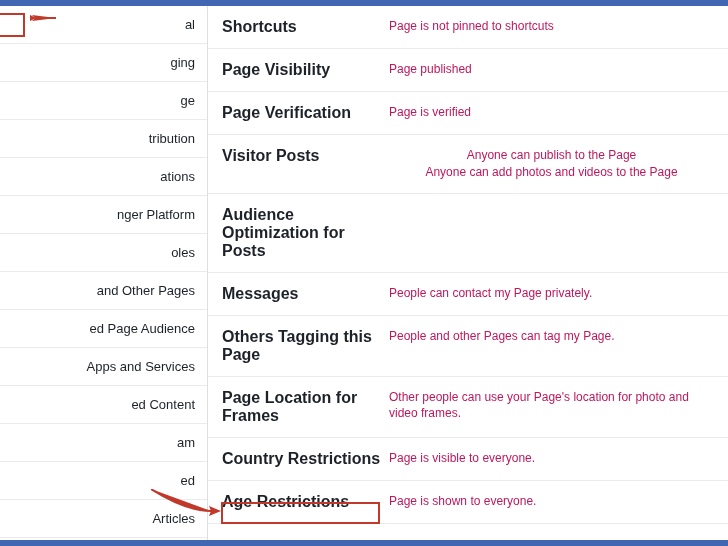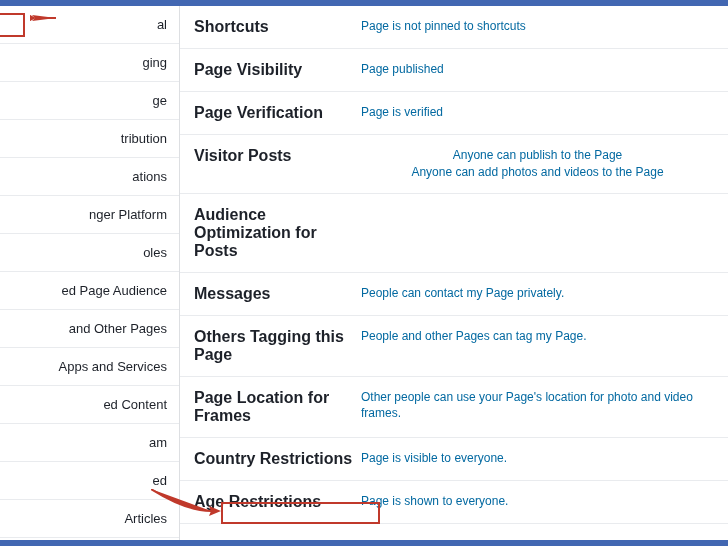--- a/index.html
+++ b/index.html
@@ -21,21 +21,21 @@
       bottom: 0;
       height: 6px;
       background: #4267b2;
       width: 100%;
     }
     .container {
       display: flex;
       height: calc(100% - 12px);
     }
     .sidebar {
-      width: 180px;
+      width: 208px;
       background: #fff;
       border-right: 1px solid #dddfe2;
       overflow: hidden;
     }
     .sidebar-item {
       padding: 11px 12px 11px 0;
       border-bottom: 1px solid #e9ebee;
       font-size: 13px;
       color: #1d2129;
       cursor: pointer;
@@ -67,21 +67,21 @@
     }
     .setting-label {
       width: 167px;
       font-size: 16px;
       font-weight: bold;
       color: #1d2129;
       flex-shrink: 0;
     }
     .setting-value {
       font-size: 12px;
-      color: #0369a1;
+      color: #be185d;
       flex: 1;
       line-height: 1.4;
     }
     .highlight-box-similar {
       position: absolute;
       border: 2px solid #c0392b;
       left: 221px;
       top: 502px;
       width: 159px;
       height: 22px;
@@ -114,22 +114,22 @@
     <div class="sidebar-item selected">
       <span>al</span>
       <div class="highlight-box-sidebar"></div>
     </div>
     <div class="sidebar-item"><span>ging</span></div>
     <div class="sidebar-item"><span>ge</span></div>
     <div class="sidebar-item"><span>tribution</span></div>
     <div class="sidebar-item"><span>ations</span></div>
     <div class="sidebar-item"><span>nger Platform</span></div>
     <div class="sidebar-item"><span>oles</span></div>
+    <div class="sidebar-item"><span>and Other Pages</span></div>
     <div class="sidebar-item"><span>ed Page Audience</span></div>
-    <div class="sidebar-item"><span>and Other Pages</span></div>
     <div class="sidebar-item"><span> Apps and Services</span></div>
     <div class="sidebar-item"><span>ed Content</span></div>
     <div class="sidebar-item"><span>am</span></div>
     <div class="sidebar-item"><span>ed</span></div>
     <div class="sidebar-item"><span>Articles</span></div>
   </div>
 
   <div class="main">
     <div class="setting-row">
       <div class="setting-label">Shortcuts</div>

